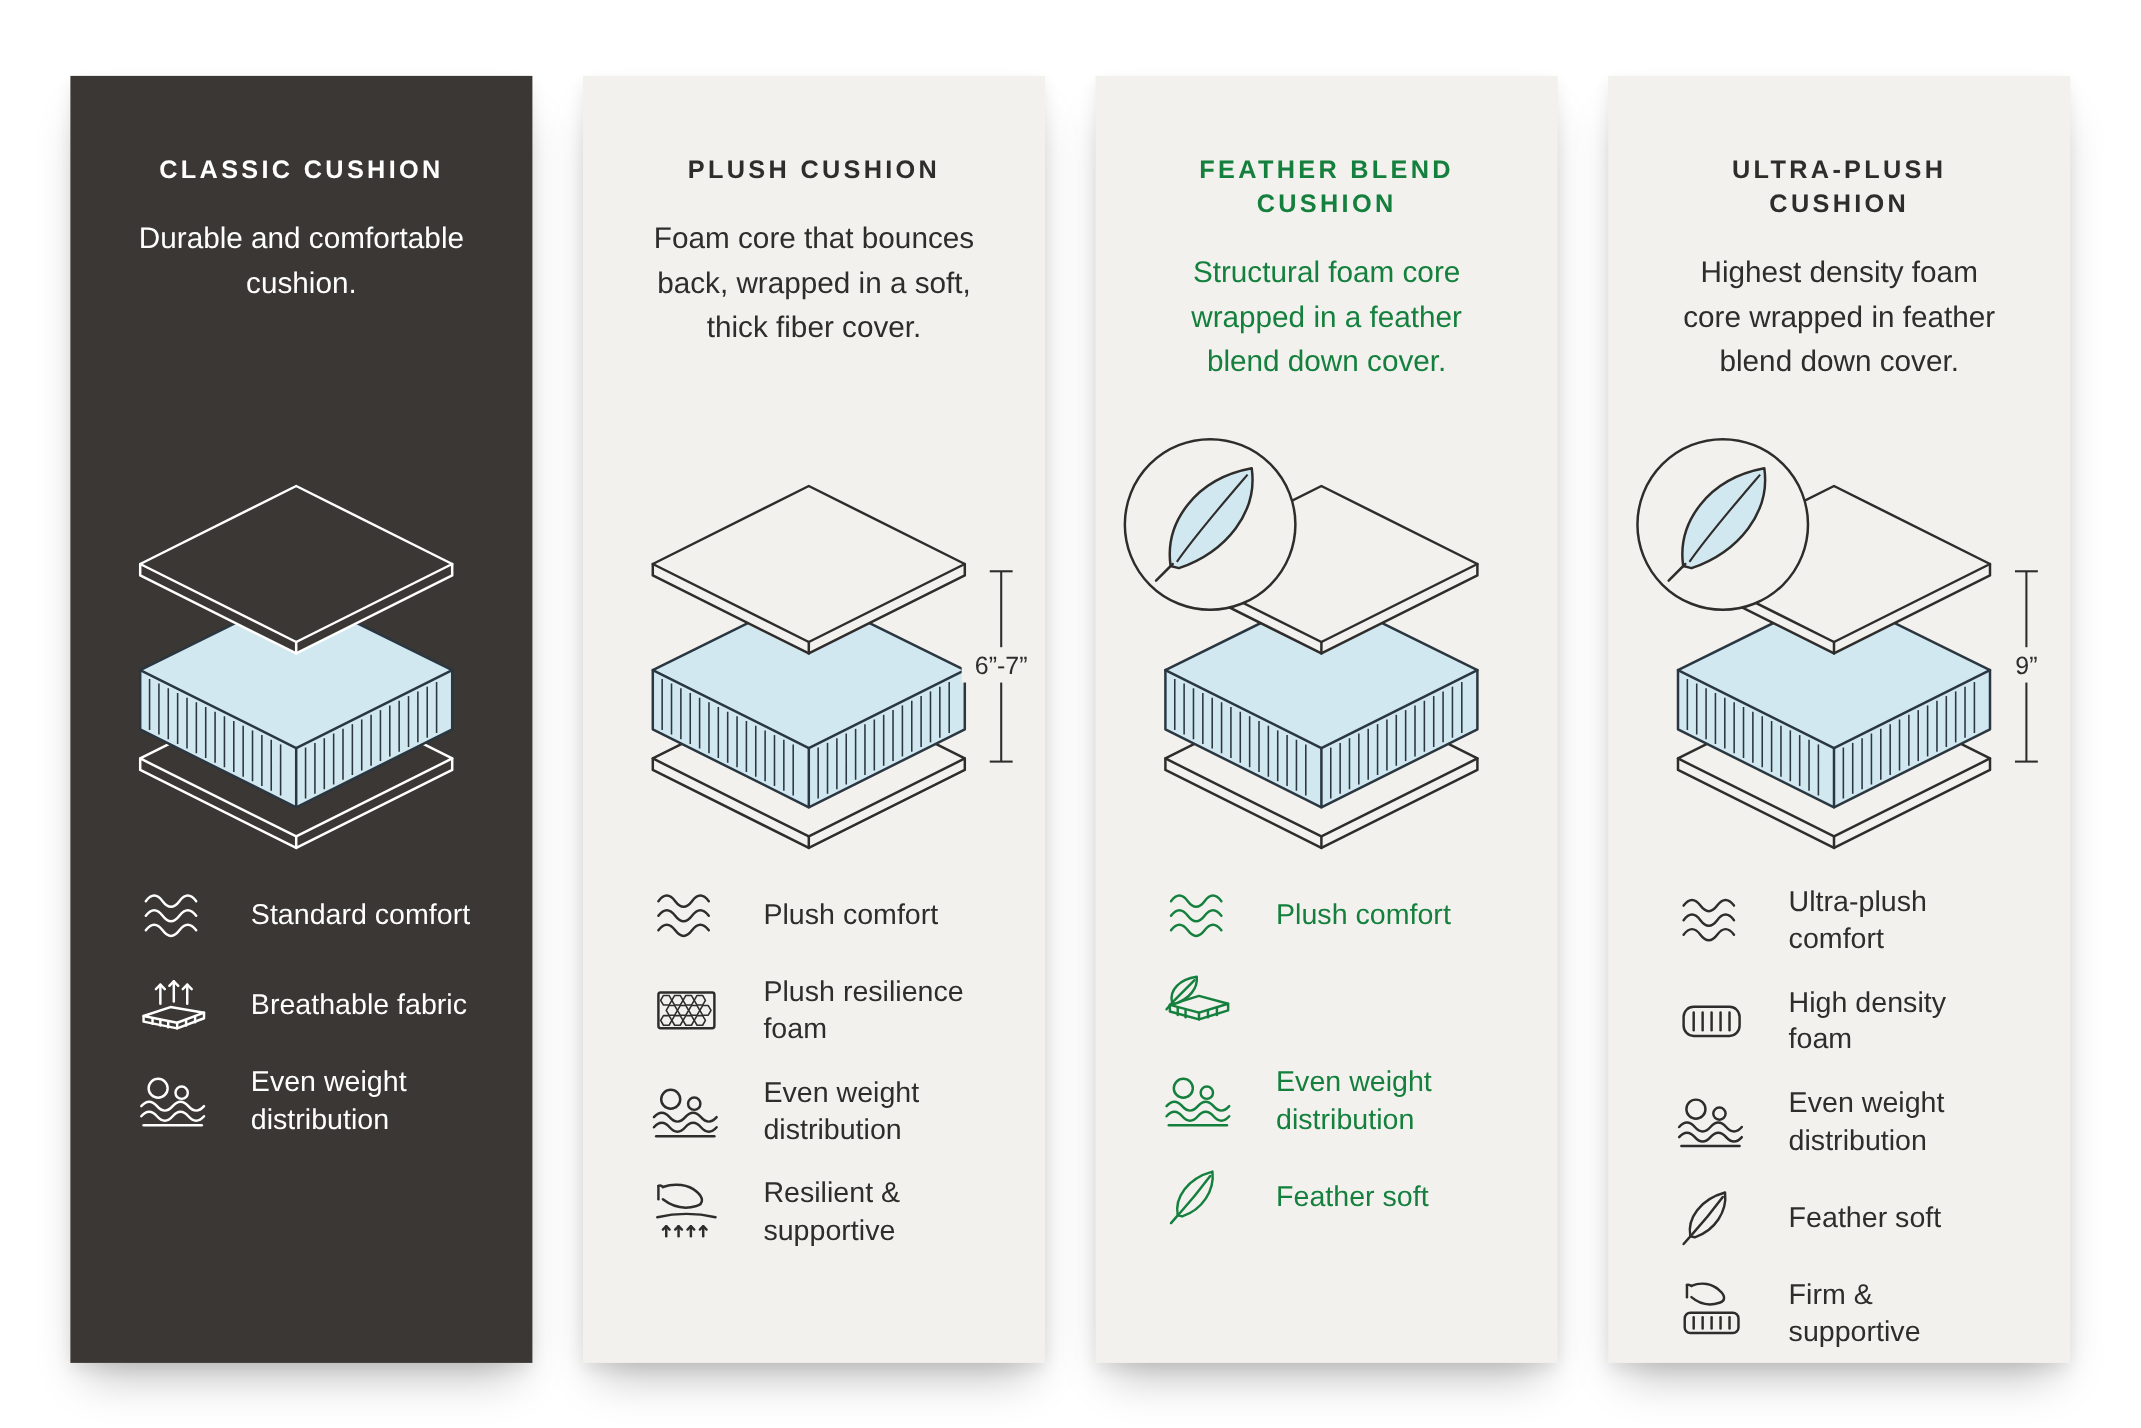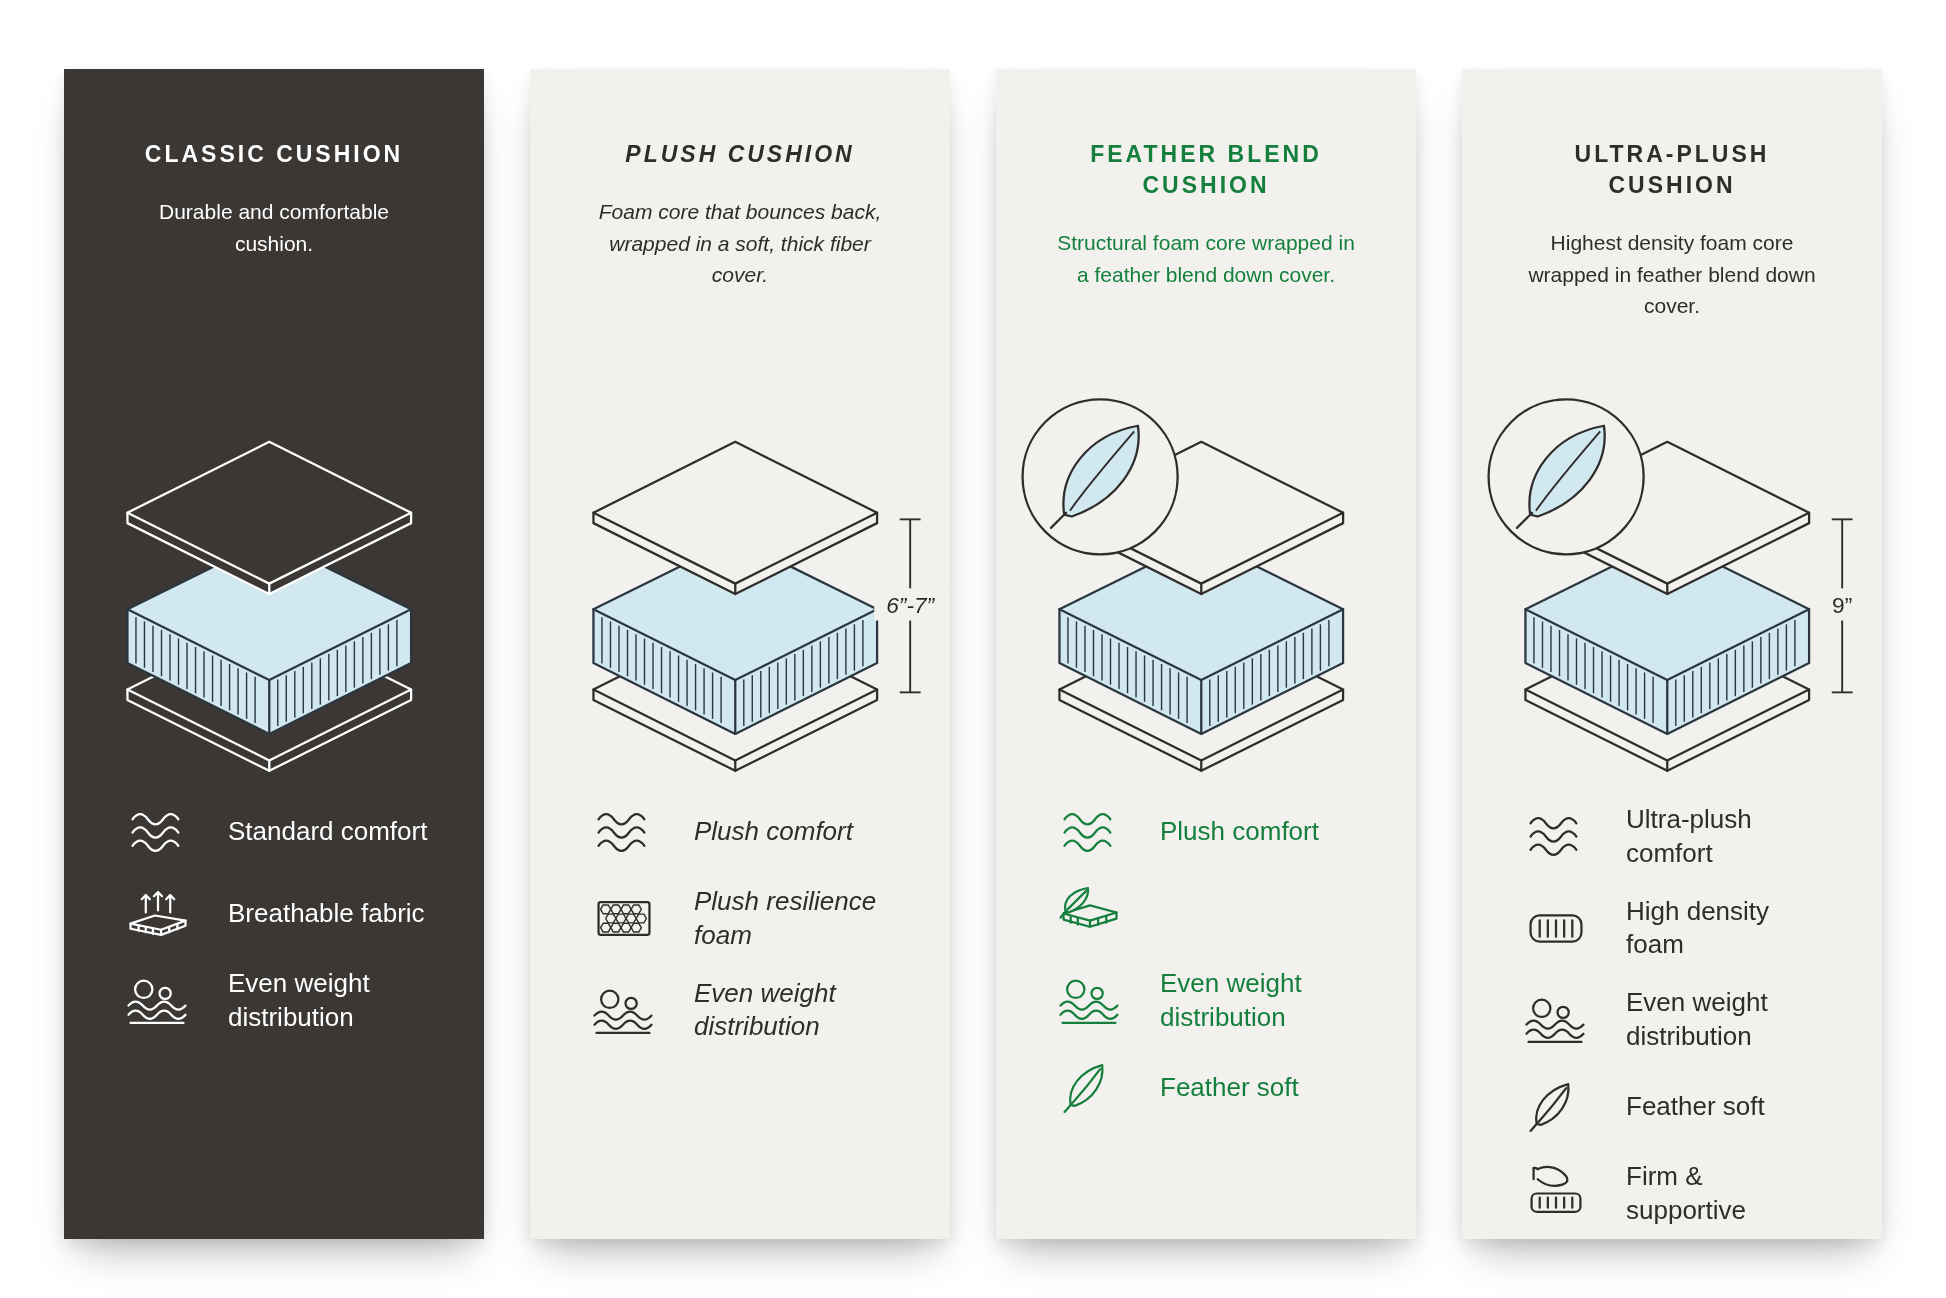--- a/index.html
+++ b/index.html
@@ -20,21 +20,21 @@
   .theme-dark{background:#3a3734;color:#ffffff;}
   .theme-light{background:#f2f1ee;color:#2e2d2b;}
   .panel-header{height:210px;flex:0 0 auto;}
   .title{
     margin:0 auto 26px;max-width:330px;
     font-size:23px;font-weight:700;letter-spacing:3px;line-height:1.35;
     text-align:center;
   }
   .desc{
     margin:0 auto;max-width:300px;
-    font-size:21px;line-height:1.5;text-align:center;
+    font-size:27px;line-height:1.5;text-align:center;
   }
   .diagram{
     height:440px;flex:0 0 auto;
     margin:0 -44px;
     display:flex;align-items:center;justify-content:center;
   }
   .diagram svg{width:100%;height:auto;display:block;}
   .features{
     list-style:none;margin:14px 0 0;padding:0 0 0 10px;
   }
@@ -140,21 +140,21 @@
      <path d="M5,33 q7,-8 14,0 q7,8 14,0 q7,-8 14,0 q7,8 14,0"></path>
      <path d="M5,42 q7,-8 14,0 q7,8 14,0 q7,-8 14,0 q7,8 14,0"></path>
      <path d="M7,50 L59,50"></path>
             </svg>
           </span>
           <span class="flabel">Even weight distribution</span>
         </li>
       </ul>
   </section>
 
-  <section class="panel theme-light" style="background: rgb(242, 241, 238); color: rgb(46, 45, 43); font-style: italic;">
+  <section class="panel theme-light" style="background: rgb(242, 241, 238); color: rgb(46, 45, 43);">
     <div class="panel-header">
       <h2 class="title">PLUSH CUSHION</h2>
       <p class="desc">Foam core that bounces back, wrapped in a soft, thick fiber cover.</p>
     </div>
     <div class="diagram">
         <svg viewBox="0 0 440 460" xmlns="http://www.w3.org/2000/svg">
           <path d="M65,357 L65,368 L215,443 L365,368 L365,357" fill="#f2f1ee" stroke="#2e2d2b" stroke-width="2.4" stroke-linejoin="round" stroke-linecap="round"></path>
           <path d="M215,282 L365,357 L215,432 L65,357 Z" fill="#f2f1ee" stroke="#2e2d2b" stroke-width="2.4" stroke-linejoin="round" stroke-linecap="round"></path>
           <path d="M215,432 L215,443" fill="none" stroke="#2e2d2b" stroke-width="2.4" stroke-linejoin="round" stroke-linecap="round"></path>
           <path d="M215,198 L365,272 L365,329 L215,404 L65,329 L65,272 Z" fill="#d2e8f0"></path>
@@ -238,20 +238,39 @@
           <span class="ficon">
             <svg viewBox="0 0 68 56" fill="none" stroke="currentColor" stroke-width="2.2" stroke-linecap="round" stroke-linejoin="round" xmlns="http://www.w3.org/2000/svg">
               <circle cx="20" cy="17" r="8.5"></circle>
               <circle cx="41" cy="21" r="5.5"></circle>
      <path d="M5,33 q7,-8 14,0 q7,8 14,0 q7,-8 14,0 q7,8 14,0"></path>
      <path d="M5,42 q7,-8 14,0 q7,8 14,0 q7,-8 14,0 q7,8 14,0"></path>
      <path d="M7,50 L59,50"></path>
             </svg>
           </span>
           <span class="flabel">Even weight distribution</span>
+        </li>
+        <li class="feature">
+          <span class="ficon">
+            <svg viewBox="0 0 68 56" fill="none" stroke="currentColor" stroke-width="2.2" stroke-linecap="round" stroke-linejoin="round" xmlns="http://www.w3.org/2000/svg">
+              <path d="M9,5 L9,17"></path>
+     <path d="M13,6 C24,2 36,4 43,10 C49,15 50,21 43,23 C33,26 22,24 13,17"></path>
+     <path d="M9,5 C10.5,4.4 11.5,4.2 13,6"></path>
+     <path d="M8,33 Q34,27 60,33"></path>
+     <path d="M16,50 L16,41"></path>
+              <path d="M13,44 L16,41 L19,44"></path>
+     <path d="M27,50 L27,41"></path>
+              <path d="M24,44 L27,41 L30,44"></path>
+     <path d="M38,50 L38,41"></path>
+              <path d="M35,44 L38,41 L41,44"></path>
+     <path d="M49,50 L49,41"></path>
+              <path d="M46,44 L49,41 L52,44"></path>
+            </svg>
+          </span>
+          <span class="flabel">Resilient &amp; supportive</span>
         </li>
       </ul>
   </section>
 
   <section class="panel theme-light" style="background: rgb(242, 241, 238); color: #15803d;">
     <div class="panel-header">
       <h2 class="title">FEATHER BLEND CUSHION</h2>
       <p class="desc">Structural foam core wrapped in a feather blend down cover.</p>
     </div>
     <div class="diagram">

